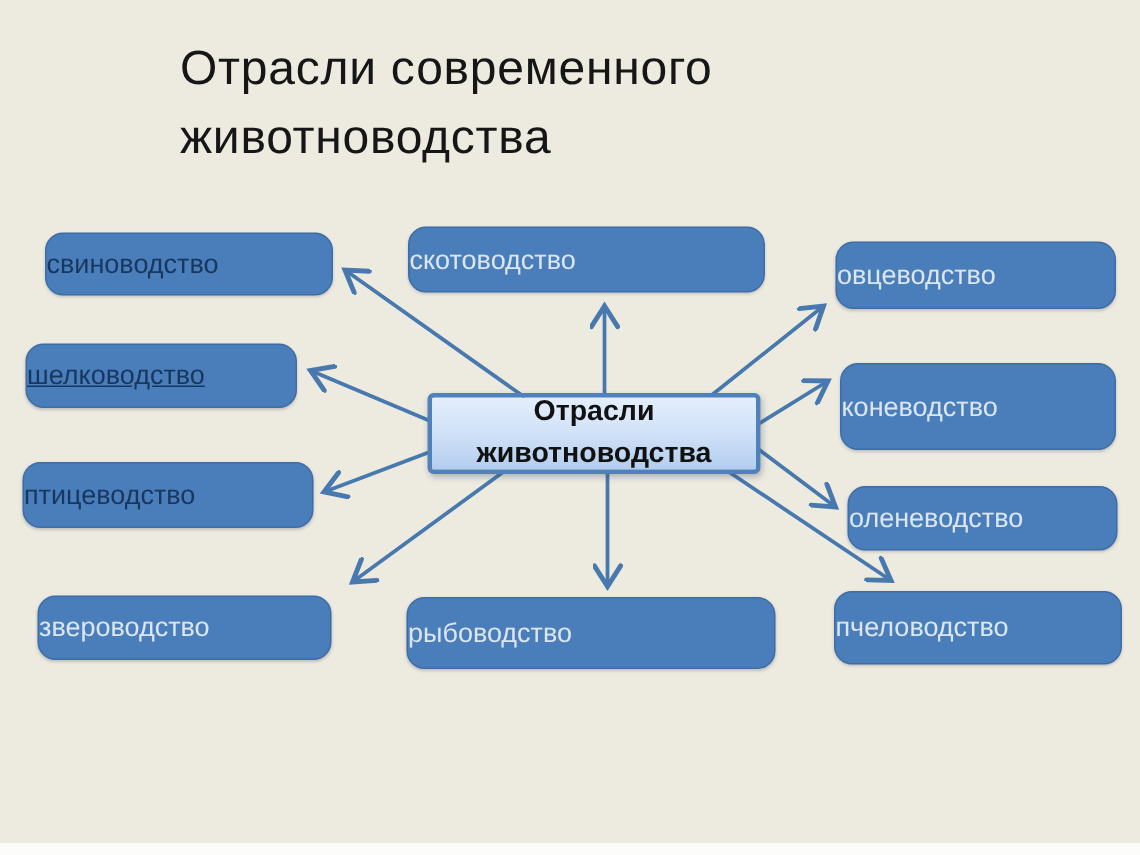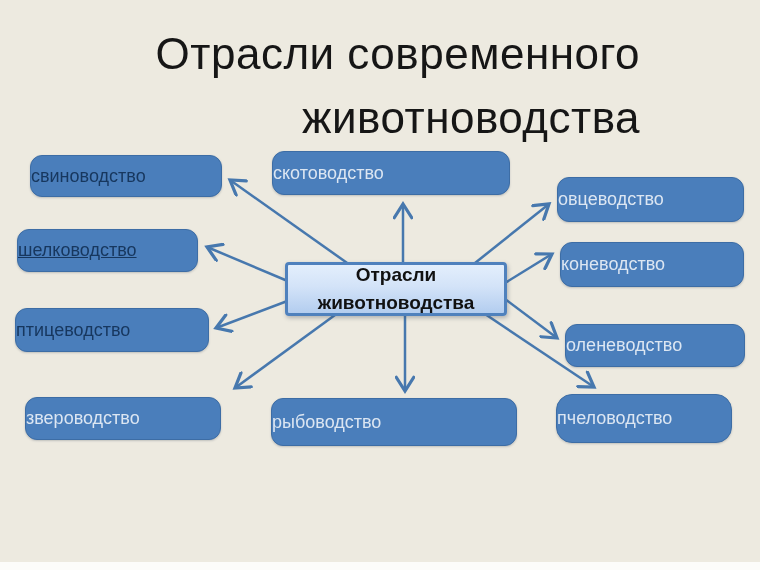--- a/index.html
+++ b/index.html
@@ -3,21 +3,21 @@
 <meta charset="utf-8">
 <style>
   html,body{margin:0;padding:0;}
   body{
     width:760px;height:570px;position:relative;overflow:hidden;
     background:#EDEAE0;
     font-family:"Liberation Sans","DejaVu Sans",sans-serif;
   }
   .title{
     position:absolute;left:120px;top:22px;width:520px;
-    text-align:right;font-size:44px;line-height:1.45;color:#161616;
+    text-align:left;font-size:32px;line-height:1.45;color:#161616;
     letter-spacing:0.5px;
   }
   .arrow-layer{position:absolute;left:0;top:0;z-index:1;}
   .node{
     position:absolute;z-index:2;
     background:#4A7EBB;
     border:1.5px solid #3D6DA5;
     border-radius:12px;
     display:flex;align-items:center;
     font-size:18px;
@@ -25,24 +25,24 @@
     box-shadow:0 1px 2px rgba(60,70,90,0.25);
   }
   .node.dark{color:#17375E;}
   .node.light{color:#DCE6F2;}
   .n-pig{left:30px;top:155px;width:192px;height:42px;}
   .n-silk{left:17px;top:229px;width:181px;height:43px;text-decoration:underline;}
   .n-poultry{left:15px;top:308px;width:194px;height:44px;}
   .n-fur{left:25px;top:397px;width:196px;height:43px;}
   .n-cattle{left:272px;top:151px;width:238px;height:44px;}
   .n-fish{left:271px;top:398px;width:246px;height:48px;}
-  .n-sheep{left:557px;top:161px;width:187px;height:45px;margin-top:16px;}
-  .n-horse{left:560px;top:242px;width:184px;height:45px;}
+  .n-sheep{left:557px;top:161px;width:187px;height:45px;}
+  .n-horse{left:560px;top:242px;width:184px;height:58px;}
   .n-deer{left:565px;top:324px;width:180px;height:43px;}
-  .n-bee{left:556px;top:394px;width:176px;height:49px;border-radius:16px;}
+  .n-bee{left:556px;top:394px;width:192px;height:49px;}
   .center-node{
     position:absolute;z-index:3;
     left:285px;top:262px;width:222px;height:54px;
     background:linear-gradient(to bottom,#E3EEFC 0%,#D3E3F8 45%,#B3CDEF 100%);
     border:3px solid #4F81BD;
     border-radius:4px;
     display:flex;align-items:center;justify-content:center;text-align:center;
     font-size:19px;font-weight:bold;color:#111;line-height:1.45;
     box-sizing:border-box;
     box-shadow:1px 2px 4px rgba(60,70,90,0.35);

